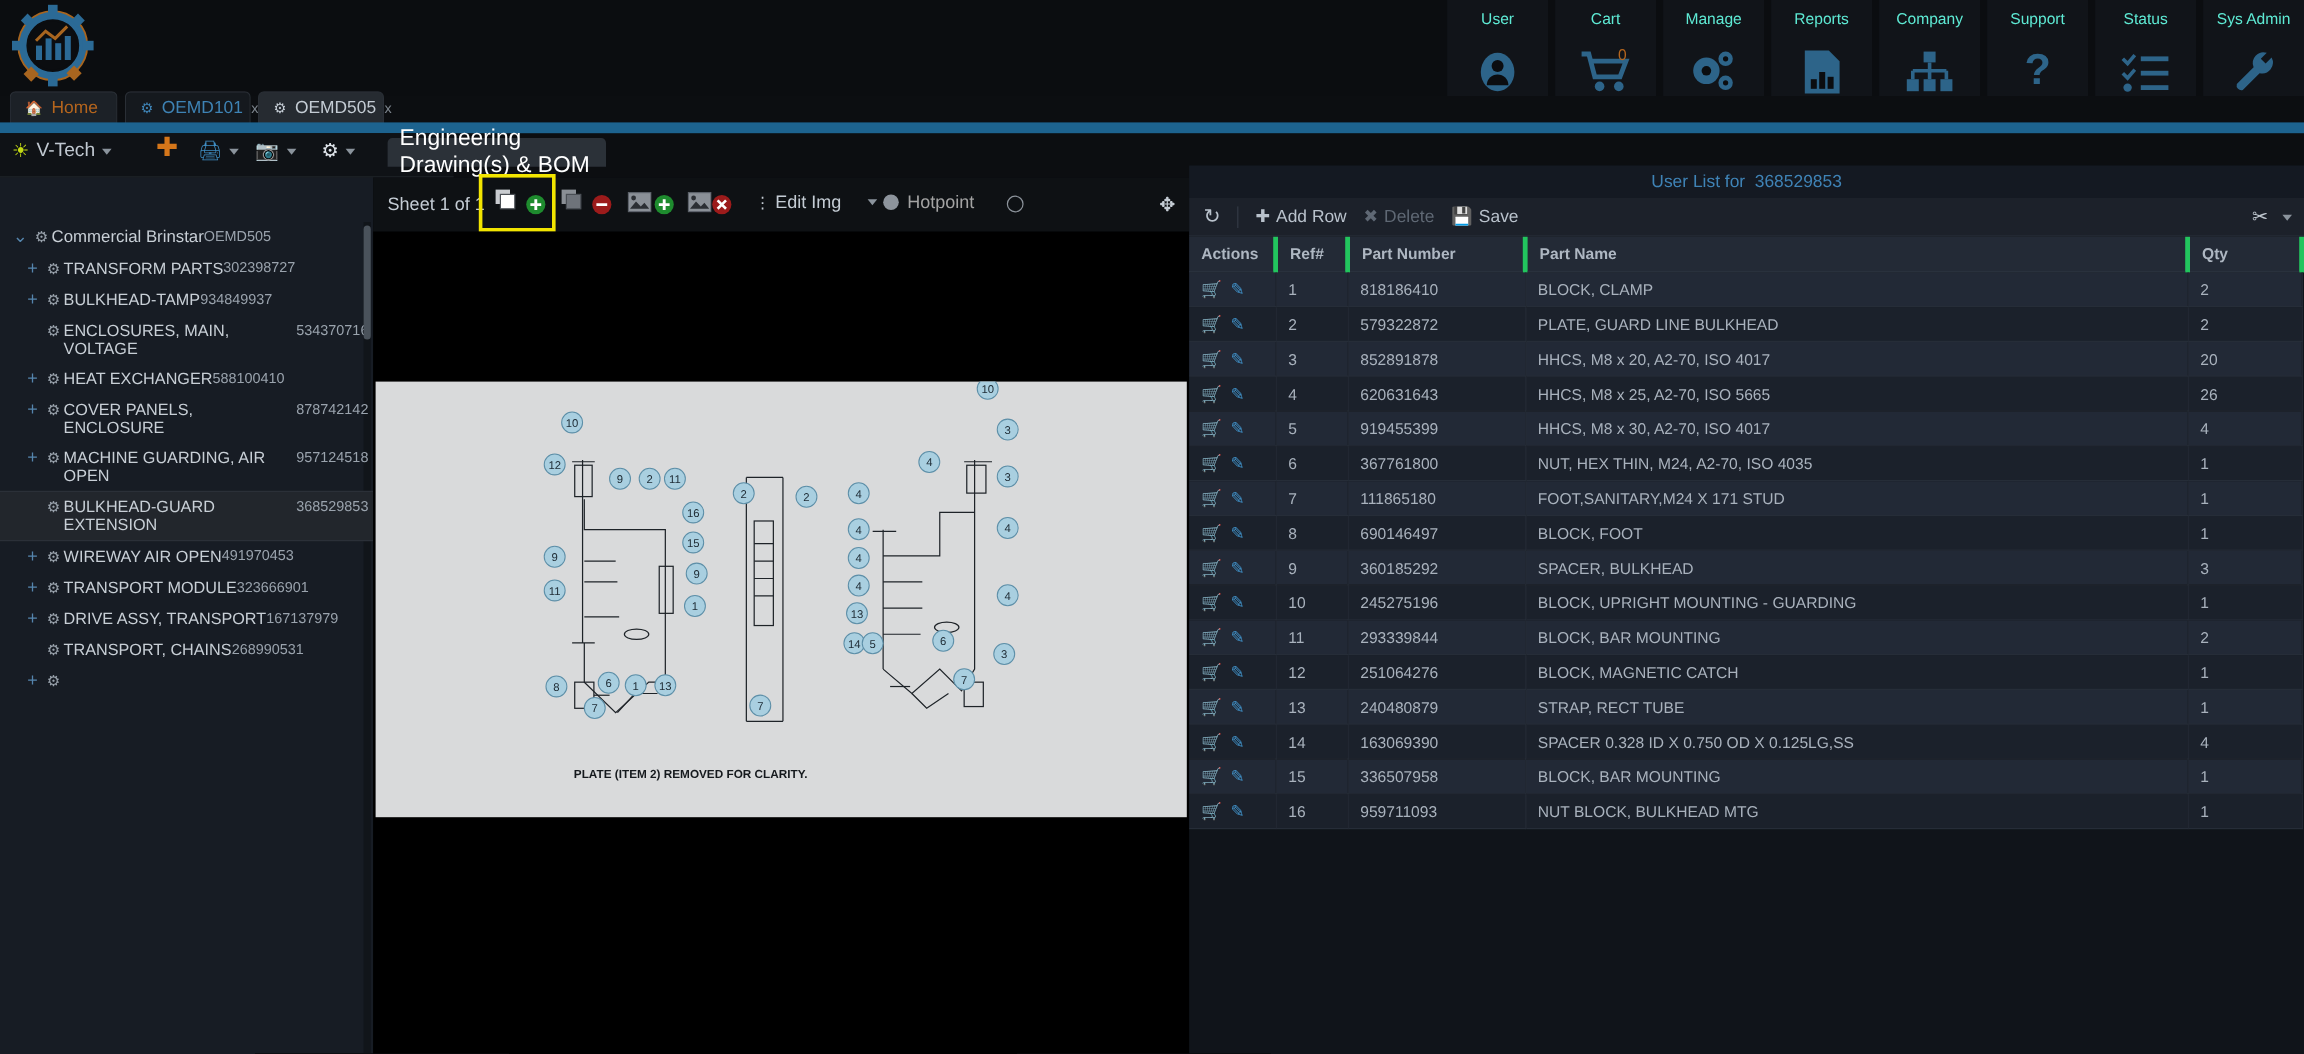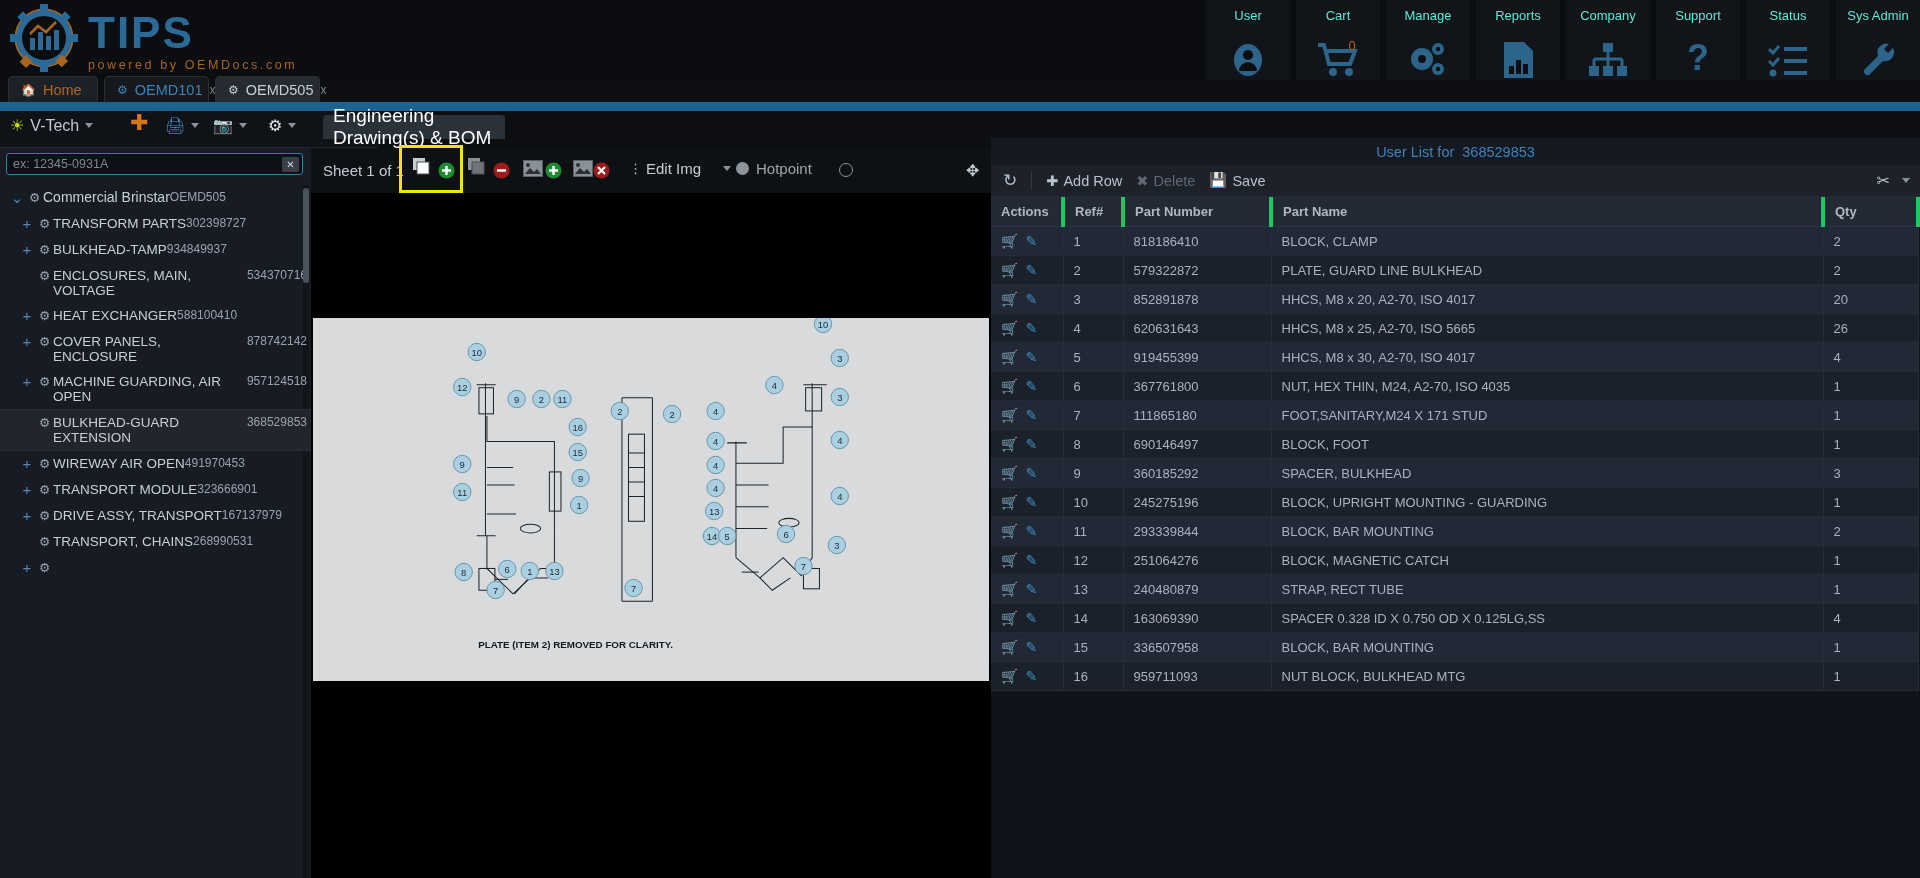--- a/index.html
+++ b/index.html
@@ -144,24 +144,20 @@
             <g fill="#2b6a96">
               <rect x="22" y="36" width="5" height="12"></rect>
                 <rect x="30" y="30" width="5" height="18"></rect>
               <rect x="38" y="34" width="5" height="14"></rect>
                 <rect x="46" y="28" width="5" height="20"></rect>
             </g>
             <path d="M22 32 L30 24 L38 30 L48 20" stroke="#a8651f" stroke-width="2.5" fill="none"></path>
           </g>
         </svg>
       </div>
-      <div class="logo-text">
-        <div class="logo-title">TIPS</div>
-        <div class="logo-sub">powered by OEMDocs.com</div>
-      </div>
     </div>
     <div class="navmenu" id="navmenu">
         <div class="navitem">
           <div class="nav-label">User</div>
           <div class="nav-ico">
             <svg width="40" height="40" viewBox="0 0 40 40">
               <ellipse cx="20" cy="20" rx="14" ry="16" fill="#2d6489"></ellipse>
               <circle cx="20" cy="15" r="5" fill="#0b0d10"></circle>
               <path d="M11 31a9 9 0 0118 0z" fill="#0b0d10"></path>
             </svg>
@@ -285,26 +281,20 @@
       <span style="color:#dfe4ea;font-size:16px;">⚙</span>
       <span class="caret"></span>
     </div>
   </div>
 
   <div style="position:absolute;left:323px;top:115px;height:24px;width:182px;background:#2b3138;border-radius:4px 4px 0 0;display:flex;align-items:center;padding-left:10px;">
     <span style="font-size:19px;color:#ffffff;">Engineering Drawing(s) &amp; BOM</span>
   </div>
 
   <div class="leftpanel">
-    <div class="searchrow">
-      <div class="searchbox">
-        <span class="ph">ex: 12345-0931A</span>
-        <span class="clear-btn">✕</span>
-      </div>
-    </div>
     <div class="leftscroll-track"></div>
     <div class="tree" id="tree">
         <div class="tnode lvl0">
           <span class="exp">⌄</span>
           <span class="gear">⚙</span>
           <span class="txt">
             <span class="nm root">Commercial Brinstar</span>
             <span class="id">OEMD505</span>
           </span>
         </div>

